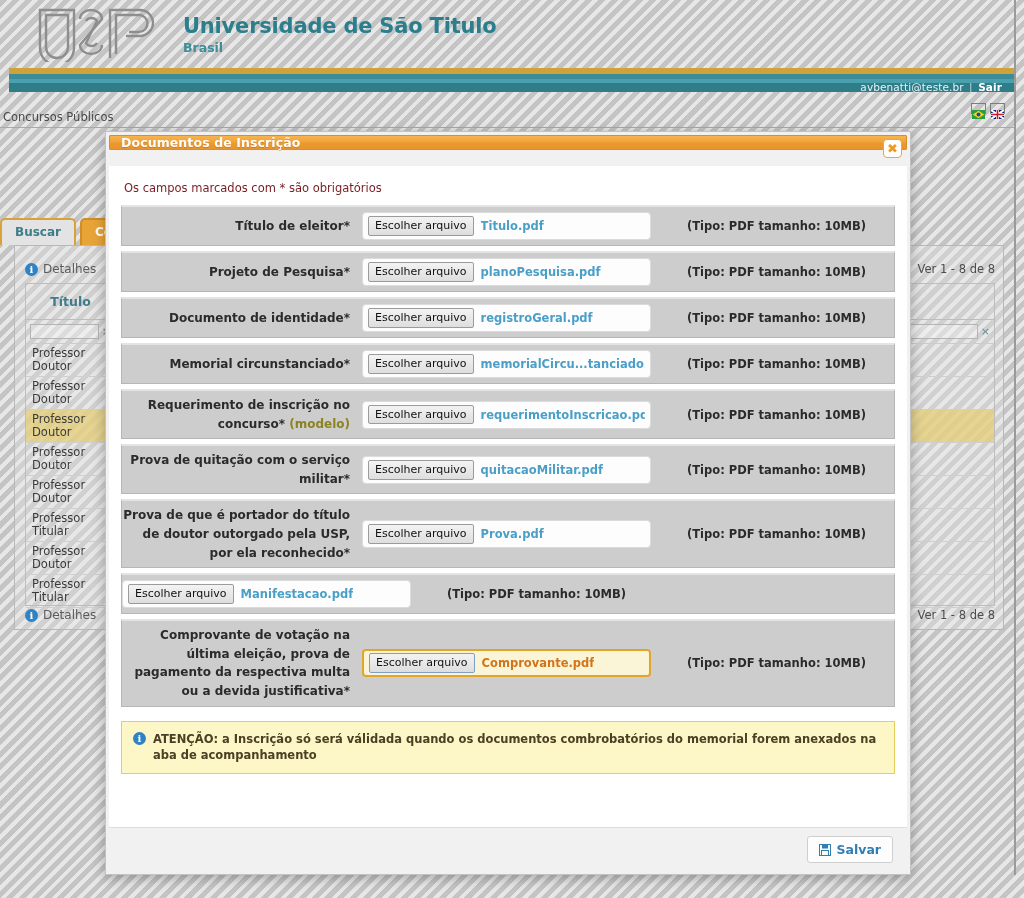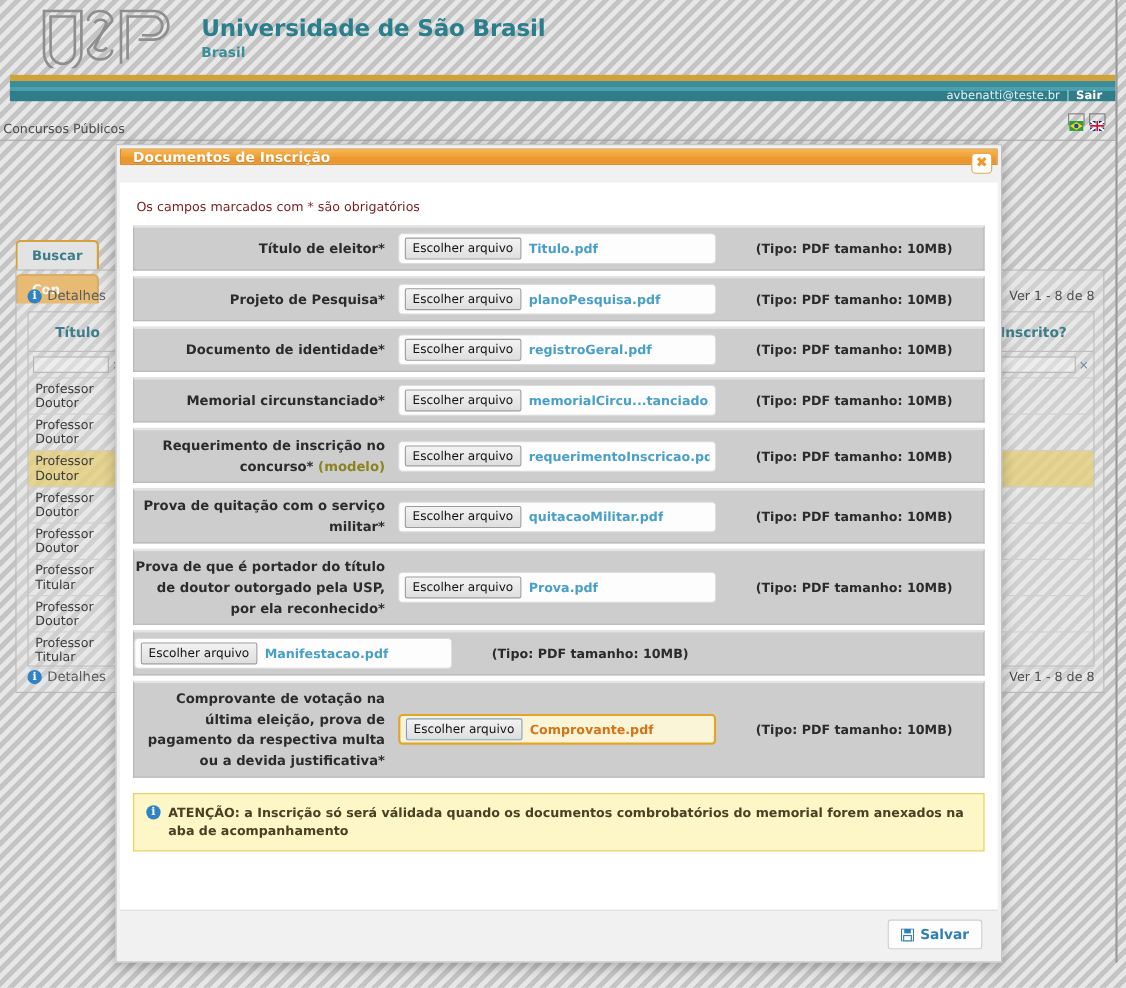--- a/index.html
+++ b/index.html
@@ -65,21 +65,21 @@
   .bc-rule {
     position:absolute; left:0; top:127px; width:1016px; height:1px;
     background:#a9a9a9;
   }
 
   .flags { position:absolute; right:9px; top:103px; display:flex; gap:4px; }
   .flag { width:15px; height:11px; display:block; border:1px solid #7d7d7d; }
 
   
   .bg-tabs {
-    position:absolute; left:14px; top:218px; display:flex; gap:4px;flex-direction:column;
+    position:absolute; left:0; top:218px; display:flex; gap:4px;
   }
   .bg-tab {
     height:27px; padding:5px 13px 0 13px;
     background:#e3e3e3;
     border:2px solid #d9a13a; border-bottom:none;
     border-radius:5px 5px 0 0;
     font-size:12px; font-weight:bold; color:#3d7c8a;
   }
   .bg-tab.alt { background:#e8a437; color:#ffffff; border-color:#cf8e26; }
 
@@ -271,21 +271,21 @@
             <path d="M4 4 h34 v38 a14 14 0 0 1 -34 0 z"></path>
             <path d="M10 9 h22 v32 a9 9 0 0 1 -22 0 z"></path>
             <path d="M44 13 a11 9 0 0 1 22 0 l-22 26 a11 9 0 0 0 22 0"></path>
             <path d="M50 15 a6 5 0 0 1 11 0 l-11 22 a6 5 0 0 0 11 0"></path>
             <path d="M74 52 v-48 h30 a13 13 0 0 1 0 26 h-14"></path>
             <path d="M80 48 v-39 h23 a8 8 0 0 1 0 17 h-10"></path>
           </g>
         </svg>
       </div>
       <div class="usp-title-wrap">
-        <div class="usp-title">Universidade de São Brasil</div>
+        <div class="usp-title">Universidade de São Titulo</div>
         <div class="usp-sub">Brasil</div>
       </div>
     </div>
 
     <div class="usp-bar"></div>
 
     <div class="usp-user">
       <span>avbenatti@teste.br</span>
       <span class="sep">|</span>
       <span class="sair">Sair</span>
@@ -324,21 +324,20 @@
         <span class="info-dot">i</span>
         <span>Detalhes</span>
       </div>
       <div class="bg-count">Ver 1 - 8 de 8</div>
     </div>
 
     <div class="bg-table">
       <div class="bg-th-row">
         <div class="bg-th left">Título</div>
         <div class="bg-th mid"></div>
-        <div class="bg-th right">Inscrito?</div>
       </div>
       <div class="bg-filter-row">
         <div class="bg-filter-cell left">
           <span class="mini-input"></span>
           <span class="mini-x">×</span>
         </div>
         <div class="bg-filter-cell mid"></div>
         <div class="bg-filter-cell right">
           <span class="mini-input"></span>
           <span class="mini-x">×</span>

